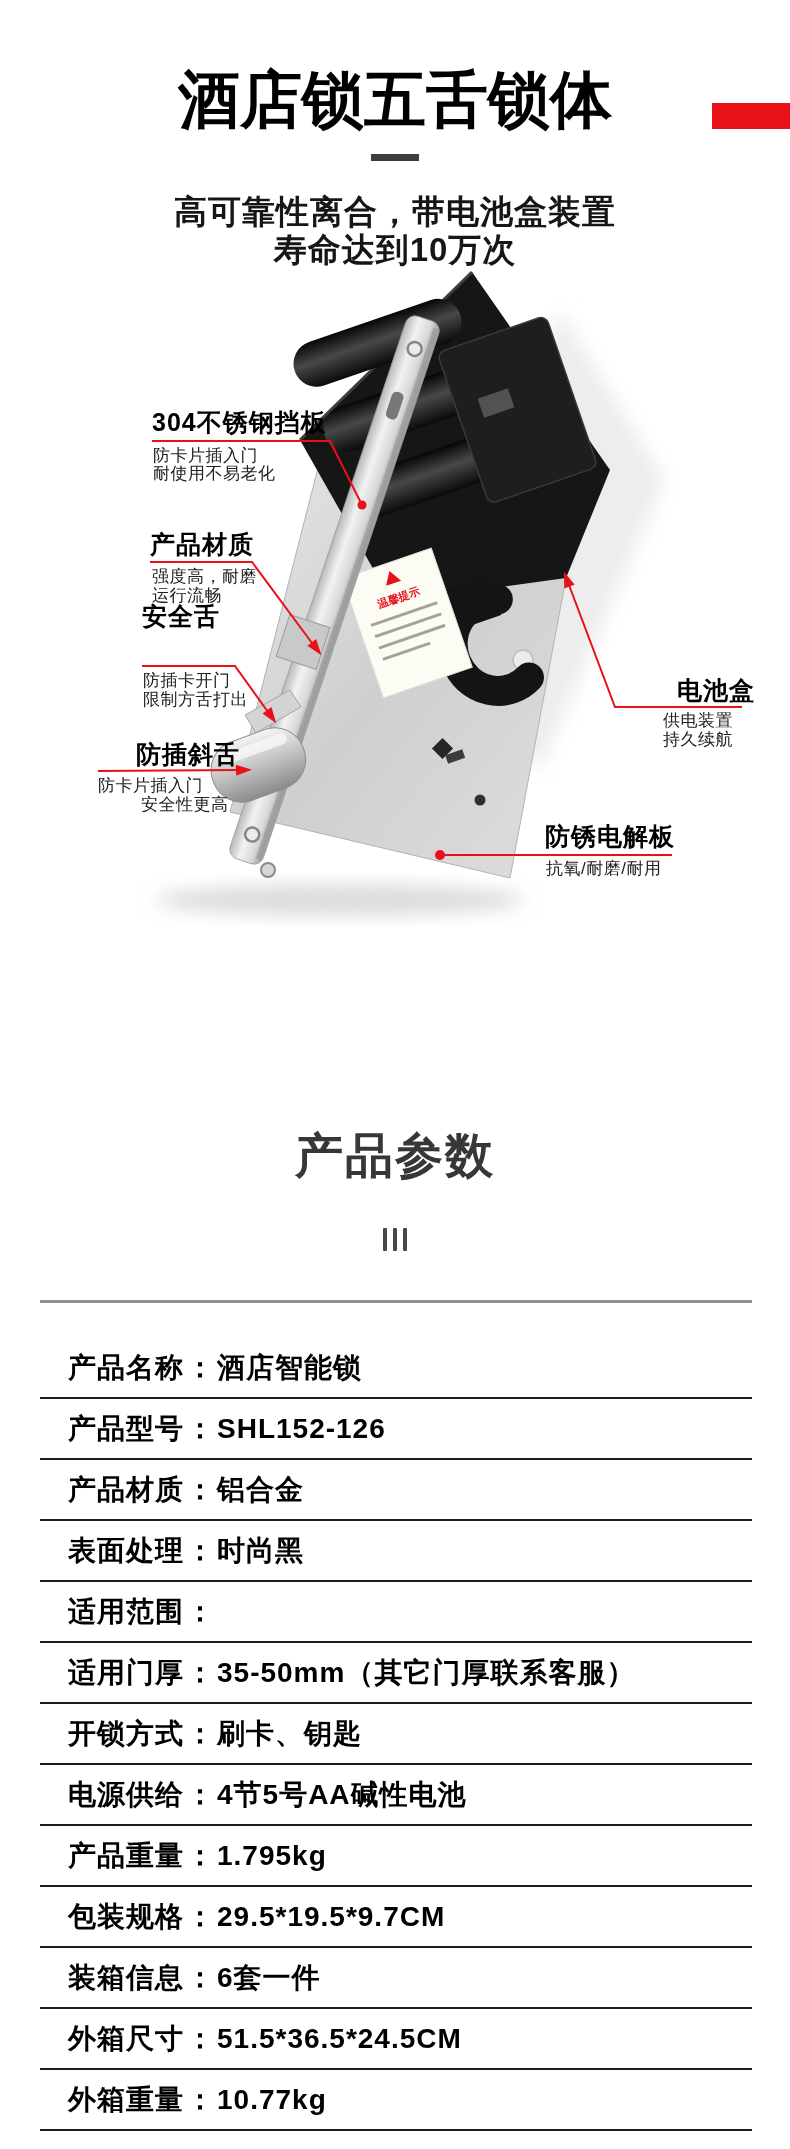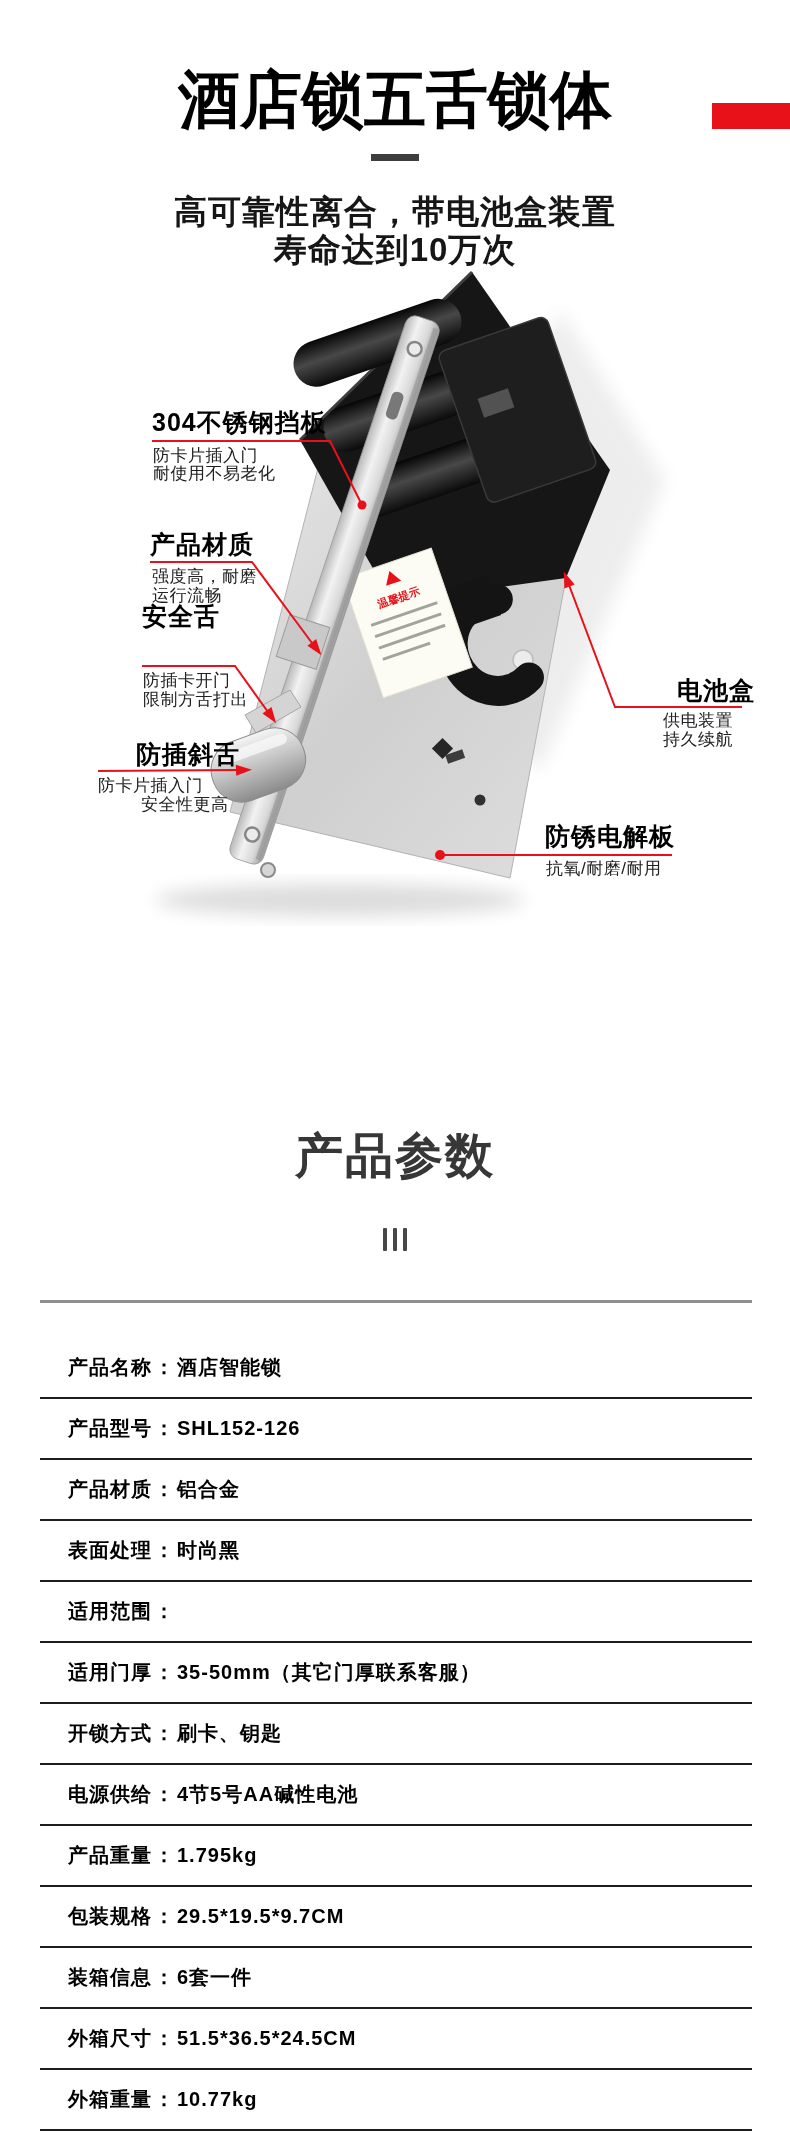--- a/index.html
+++ b/index.html
@@ -43,21 +43,21 @@
   
   .spec-table{
     top:1300px;left:40px;width:712px;
     border-top:3px solid #8f8f8f;
     padding-top:35px;
   }
   .spec-row{
     height:59px;display:flex;align-items:center;
     border-bottom:2px solid #1d1d1d;
     padding-left:28px;
-    font-size:20px;font-weight:700;letter-spacing:1px;color:#000;
+    font-size:28px;font-weight:700;letter-spacing:1px;color:#000;
     white-space:nowrap;
   }
   .spec-row .colon{margin:0 2px;}
 </style>
 </head>
 <body>
 
 <div class="abs main-title">酒店锁五舌锁体</div>
 <div class="abs corner-bar" style="background:#e8111a;"></div>
 <div class="abs title-divider"></div>

